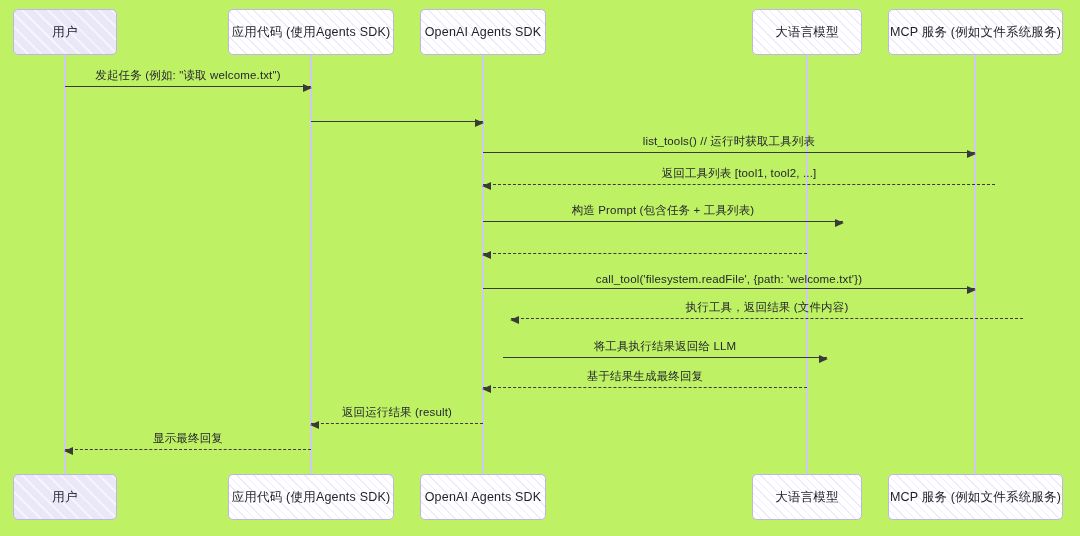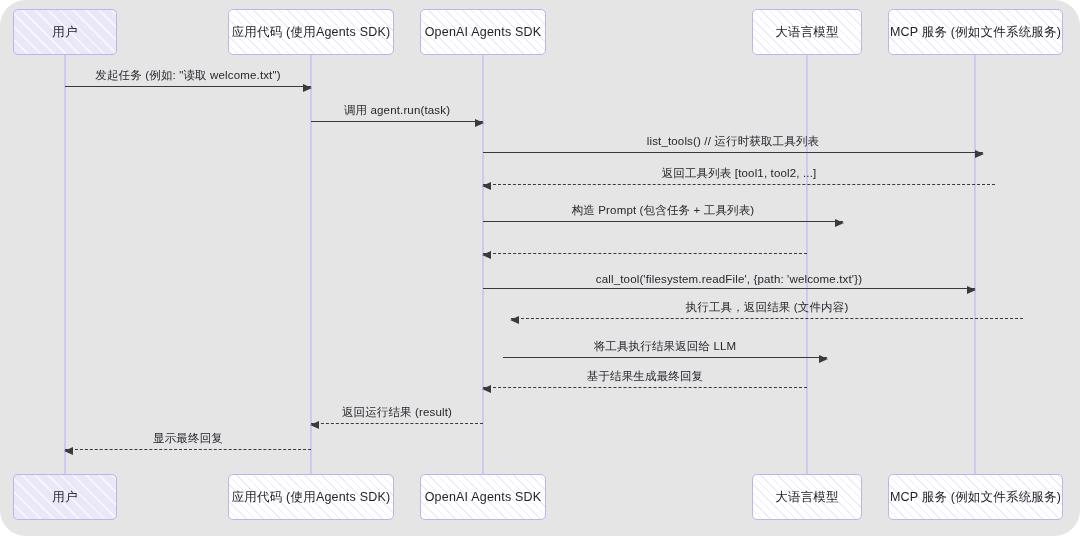--- a/index.html
+++ b/index.html
@@ -7,23 +7,22 @@
     padding: 0;
     background: #ffffff;
   }
   body {
     font-family: "Liberation Sans", "DejaVu Sans", sans-serif;
   }
   #canvas {
     position: relative;
     width: 1080px;
     height: 536px;
-    background: #e5e5e5;
+    background: #bef264;
     overflow: hidden;
-    border-radius: 26px;
   }
 
   
   .lifeline {
     position: absolute;
     width: 2px;
     background: #cfc9f2;
     top: 55px;
     height: 420px;
   }
@@ -153,25 +152,24 @@
         <span>MCP 服务 (例如文件系统服务)</span>
       </div>
     </div>
   <div id="messages">
       <div class="msg to-right" style="left: 65px; width: 246px; top: 57px;">
         <div class="label">发起任务 (例如: "读取 welcome.txt")</div>
         <div class="line"></div>
         <div class="head"></div>
       </div>
       <div class="msg to-right" style="left: 311px; width: 172px; top: 92px;">
-        <div class="label">调用 agent.run(task)</div>
-        <div class="line"></div>
-        <div class="head"></div>
-      </div>
-      <div class="msg to-right" style="left: 483px; width: 492px; top: 123px; padding-left: 8px;">
+        <div class="line"></div>
+        <div class="head"></div>
+      </div>
+      <div class="msg to-right" style="left: 483px; width: 492px; top: 123px;">
         <div class="label">list_tools() // 运行时获取工具列表</div>
         <div class="line"></div>
         <div class="head"></div>
       </div>
       <div class="msg dashed to-left" style="left: 483px; width: 512px; top: 155px;">
         <div class="label">返回工具列表 [tool1, tool2, ...]</div>
         <div class="line"></div>
         <div class="head"></div>
       </div>
       <div class="msg to-right" style="left: 483px; width: 360px; top: 192px;">

